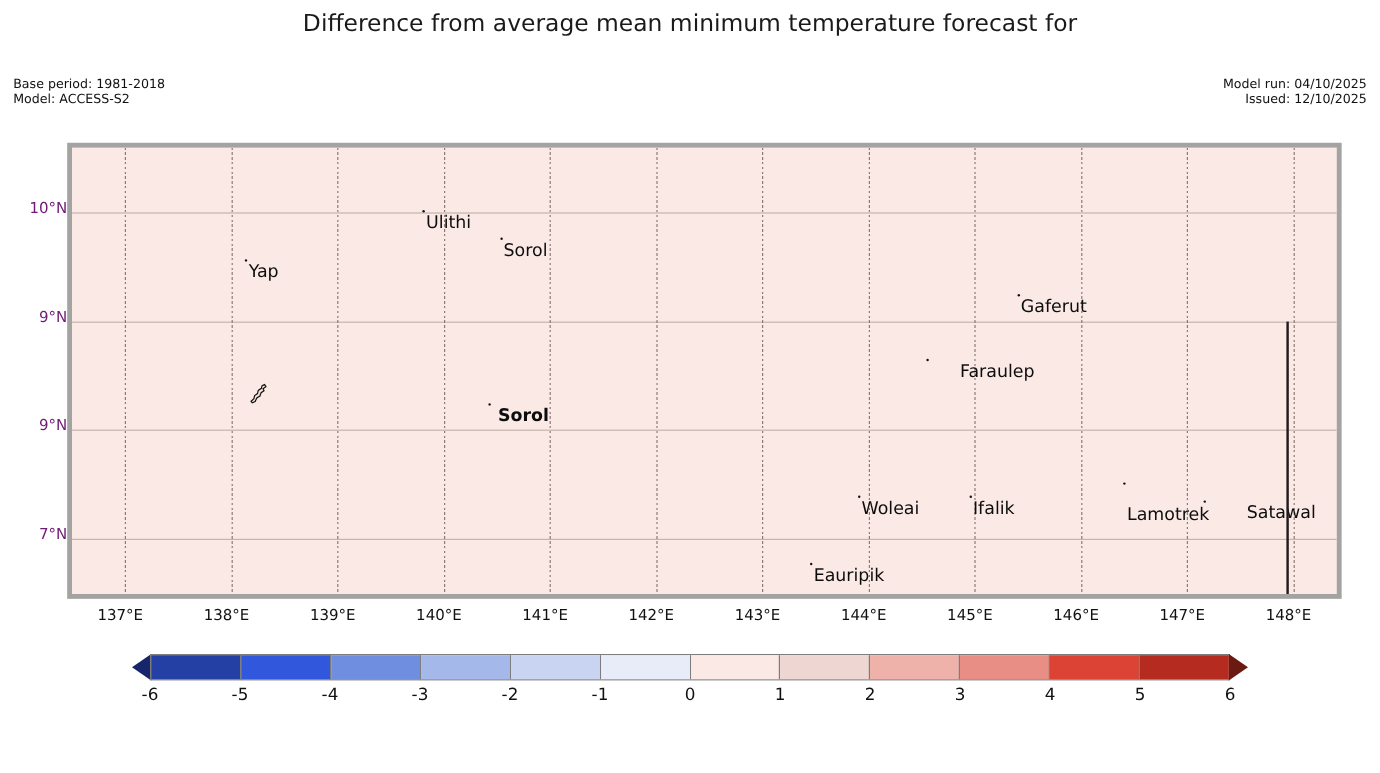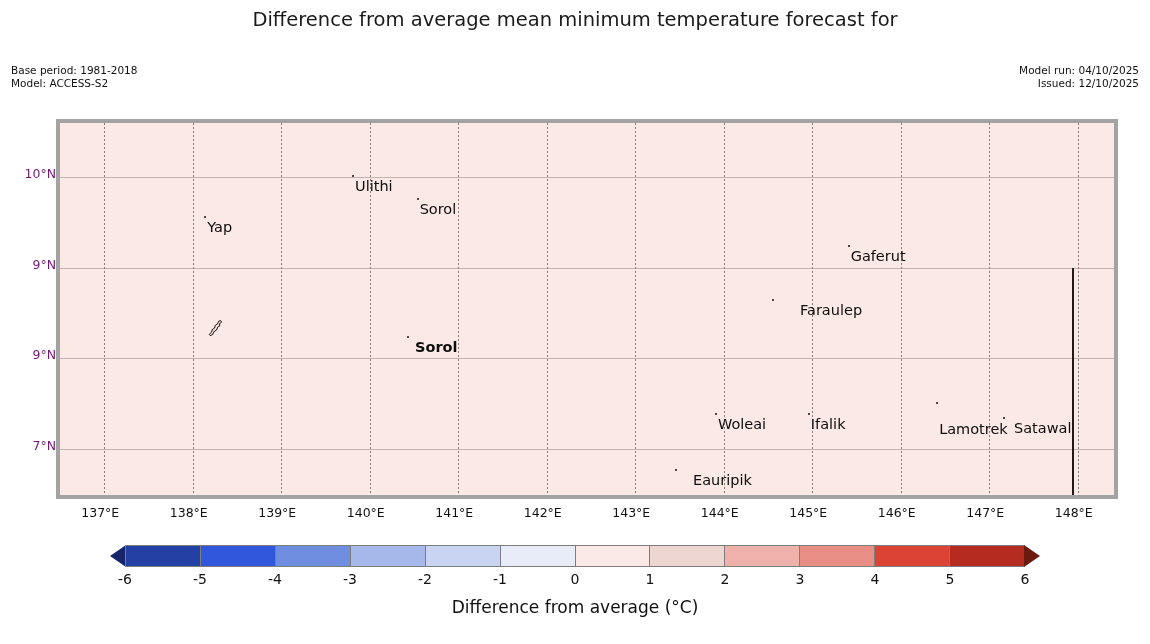--- a/index.html
+++ b/index.html
@@ -223,27 +223,27 @@
         <div class="place" style="left: 147.255px; top: 97.1905px;">Yap</div>
         <div class="marker-dot" style="left: 787.65px; top: 122.143px;"></div>
         <div class="place" style="left: 790.65px; top: 126.143px;">Gaferut</div>
         <div class="marker-dot" style="left: 712.425px; top: 176.429px;"></div>
         <div class="place" style="left: 740px; top: 180.429px; text-align: center;">Faraulep</div>
         <div class="marker-dot" style="left: 346.92px; top: 212.619px;"></div>
         <div class="place" style="left: 355px; top: 216.619px; font-weight: bold;">Sorol</div>
         <div class="marker-dot" style="left: 876.15px; top: 278.667px;"></div>
         <div class="place" style="left: 879.15px; top: 282.667px; margin-top: 16px;">Lamotrek</div>
         <div class="marker-dot" style="left: 942.525px; top: 294.048px;"></div>
-        <div class="place" style="left: 954px; top: 298.048px;">Satawal</div>
+        <div class="place" style="left: 979px; top: 298.048px;">Satawal</div>
         <div class="marker-dot" style="left: 654.9px; top: 290.429px;"></div>
         <div class="place" style="left: 657.9px; top: 294.429px;">Woleai</div>
         <div class="marker-dot" style="left: 747.825px; top: 290.429px;"></div>
         <div class="place" style="left: 750.825px; top: 294.429px;">Ifalik</div>
         <div class="marker-dot" style="left: 615.075px; top: 345.619px;"></div>
-        <div class="place" style="left: 618.075px; top: 349.619px; margin-left: 15px;">Eauripik</div>
+        <div class="place" style="left: 618.075px; top: 349.619px;">Eauripik</div>
       </div>
     <div id="eez-layer">
         <div class="eez-line" style="left: 1011.55px; top: 144.762px; height: 235.238px;"></div>
       </div>
 
     <svg id="yap-shape" viewBox="0 0 16 18">
       <path d="M12.5 1.5 L13.6 3.2 L11.2 5.0 L12.0 6.6 L9.6 8.2 L8.6 11.0 L6.0 12.6 L4.6 15.6 L2.2 16.6 L1.2 15.4 L3.6 13.2 L4.2 10.6 L6.6 9.0 L7.2 6.4 L9.8 4.6 L10.4 2.4 Z" fill="#f7e2de" stroke="#111111" stroke-width="1"></path>
     </svg>
 
   </div>
@@ -295,14 +295,13 @@
       <div class="cb-tick-label" style="left: 425px;">-2</div>
       <div class="cb-tick-label" style="left: 500px;">-1</div>
       <div class="cb-tick-label" style="left: 575px;">0</div>
       <div class="cb-tick-label" style="left: 650px;">1</div>
       <div class="cb-tick-label" style="left: 725px;">2</div>
       <div class="cb-tick-label" style="left: 800px;">3</div>
       <div class="cb-tick-label" style="left: 875px;">4</div>
       <div class="cb-tick-label" style="left: 950px;">5</div>
       <div class="cb-tick-label" style="left: 1025px;">6</div>
     </div>
-  <div id="cb-axis-title">Difference from average (°C)</div>
 </div>
 
 </body></html>

